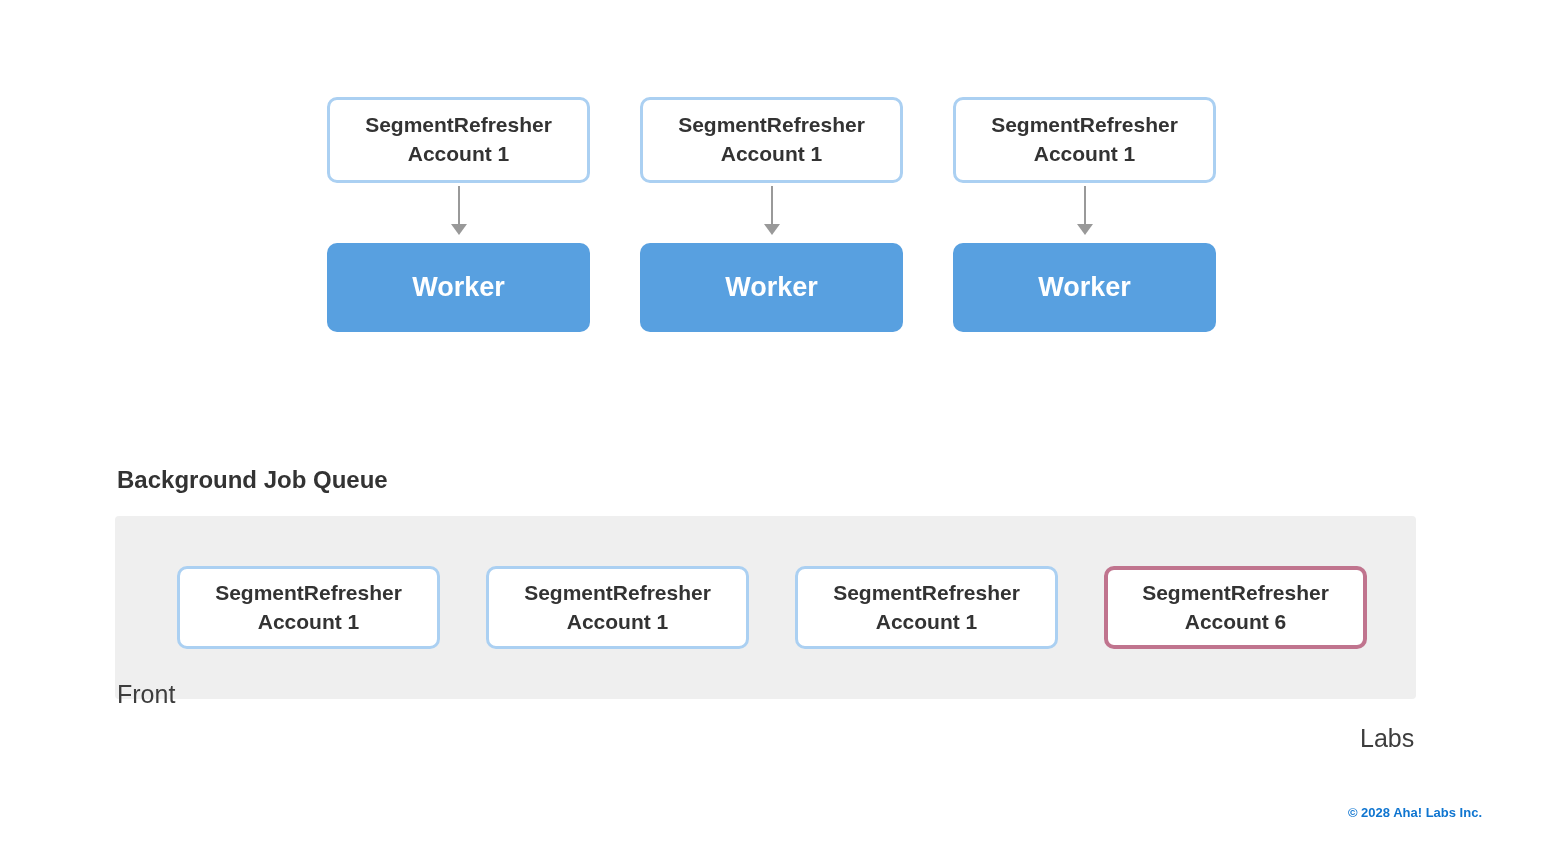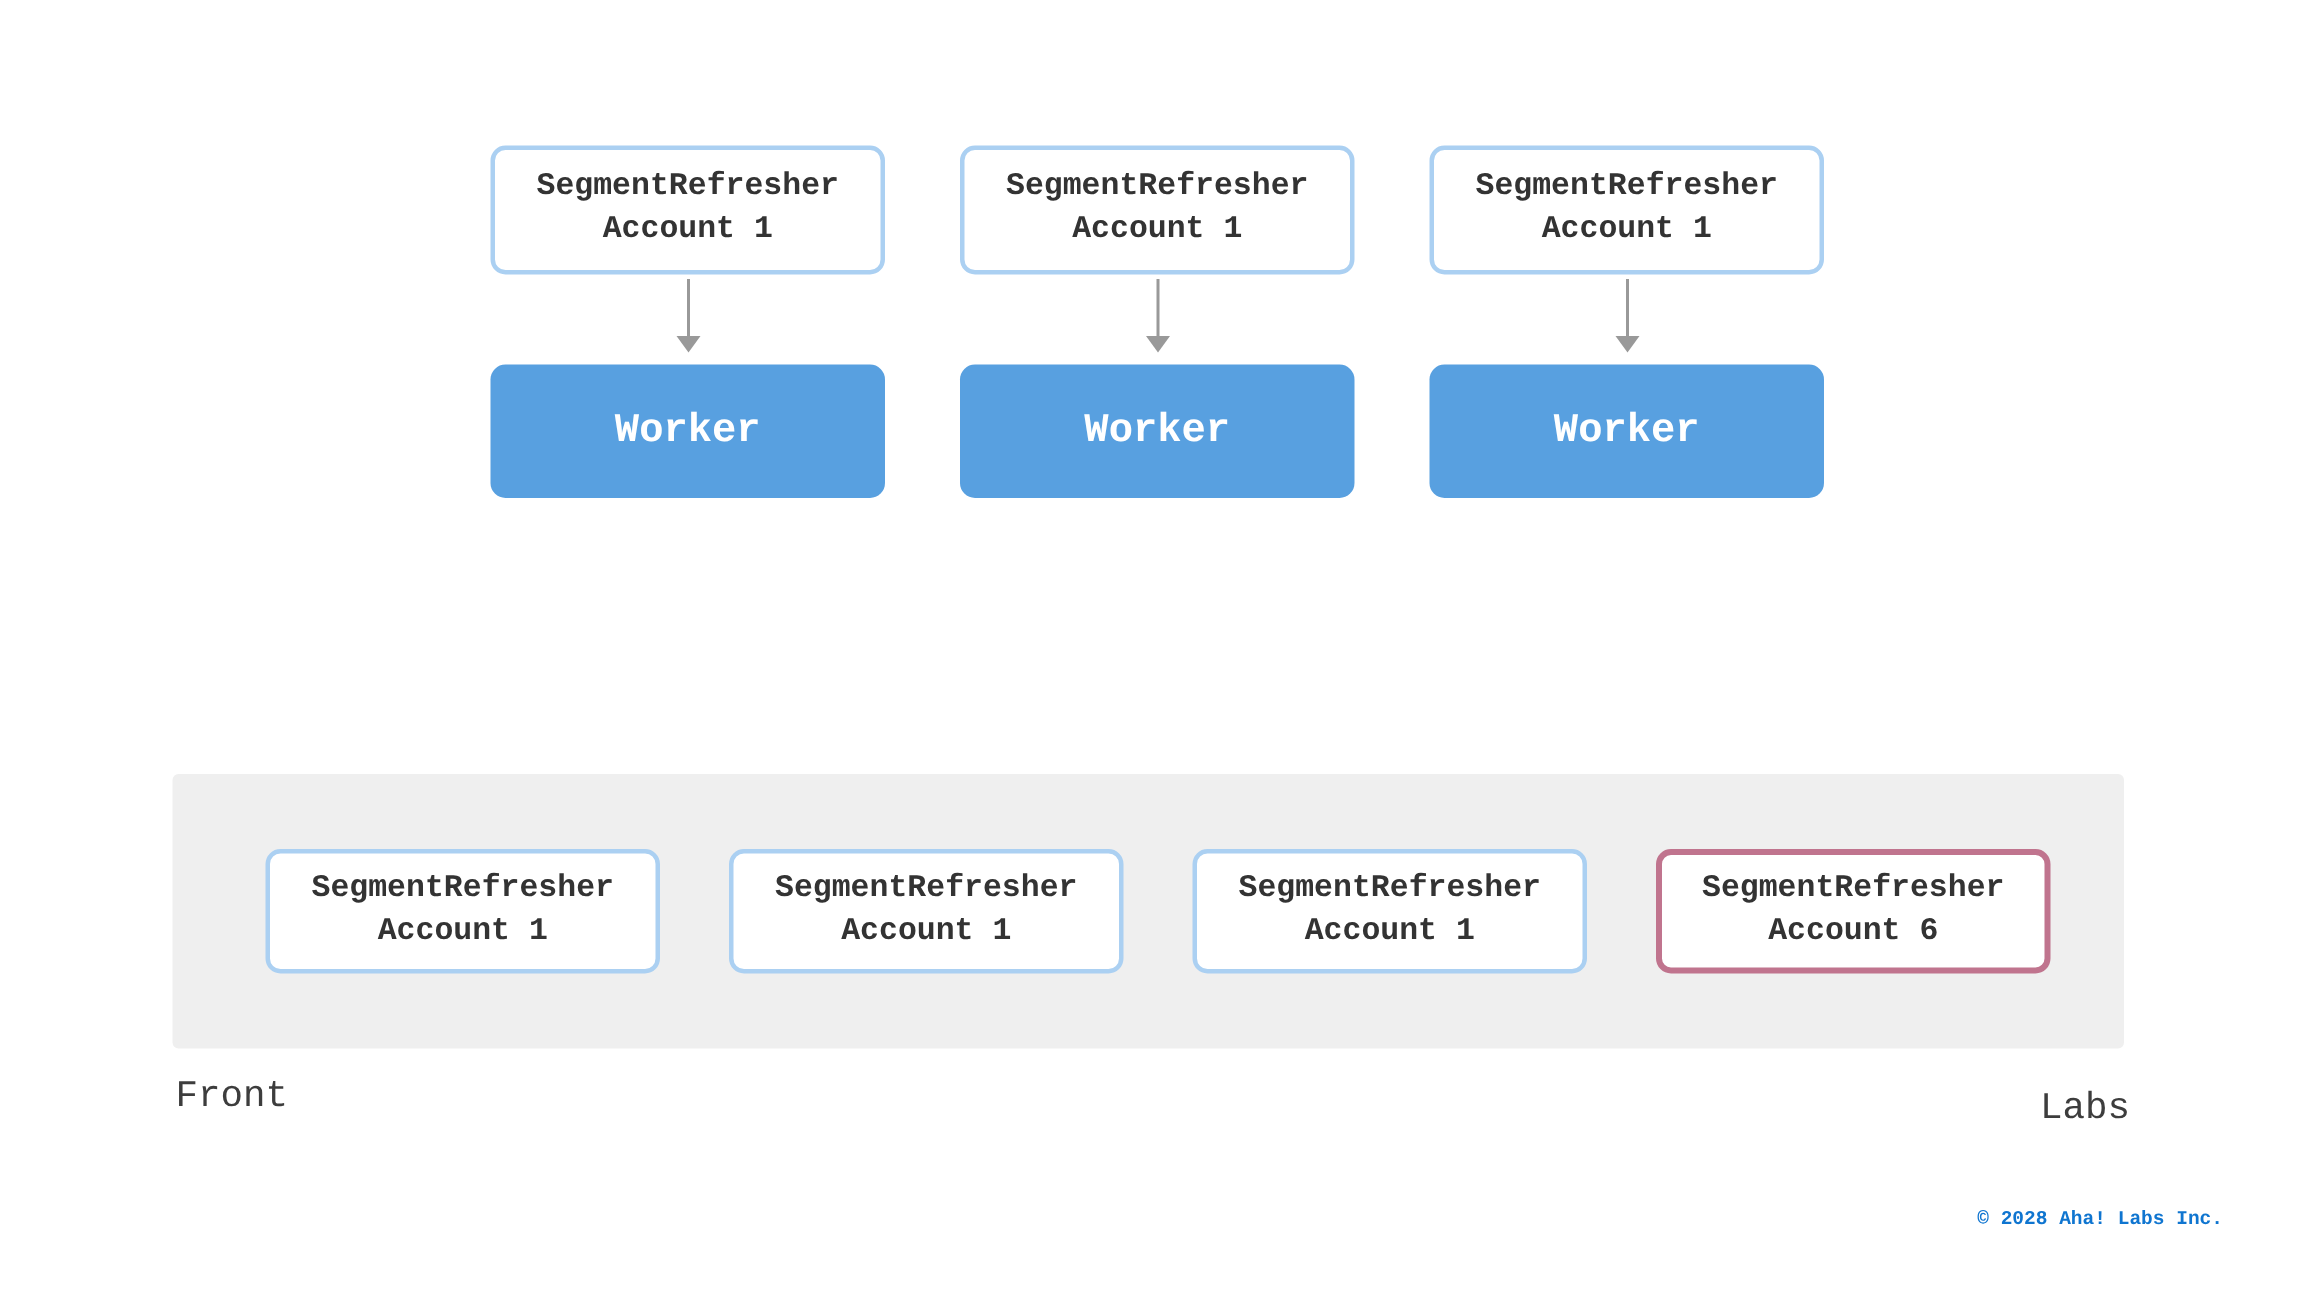--- a/index.html
+++ b/index.html
@@ -5,21 +5,20 @@
   * { margin: 0; padding: 0; box-sizing: border-box; }
   html, body { background: #ffffff; }
   body { font-family: "Liberation Sans", sans-serif; }
 
   .canvas {
     position: relative;
     width: 1543px;
     height: 862px;
     background: #ffffff;
     overflow: hidden;
-    font-family: Liberation Mono, monospace;
   }
 
   
   .top-row {
     position: absolute;
     left: 327px;
     top: 97px;
     display: flex;
     gap: 50px;
   }
@@ -113,21 +112,21 @@
     color: var(--text-dark, #333333);
     line-height: 1.38;
     text-align: center;
   }
   .queue-item.variant-blue { border: 3px solid var(--border-light-blue, #abd0f2); }
   .queue-item.variant-red  { border: 4px solid var(--border-rose, #c0748e); }
 
   .front-label {
     position: absolute;
     left: 117px;
-    top: 716px;
+    top: 680px;
     font-size: 25px;
     color: var(--text-label, #3d3d3d);
   }
   .back-label {
     position: absolute;
     left: 1360px;
     top: 724px;
     font-size: 25px;
     color: var(--text-label, #3d3d3d);
   }
@@ -184,20 +183,21 @@
         <div class="arrow-line"></div>
         <div class="arrow-head"></div>
       </div>
       <div class="worker-box">
         <span>Worker</span>
       </div>
     </div>
 
   </div>
 
+  <div class="queue-title">Background Job Queue</div>
 
   <div class="queue-container">
     <div class="queue-item variant-blue">
       <span>SegmentRefresher</span>
       <span>Account 1</span>
     </div>
     <div class="queue-item variant-blue">
       <span>SegmentRefresher</span>
       <span>Account 1</span>
     </div>

